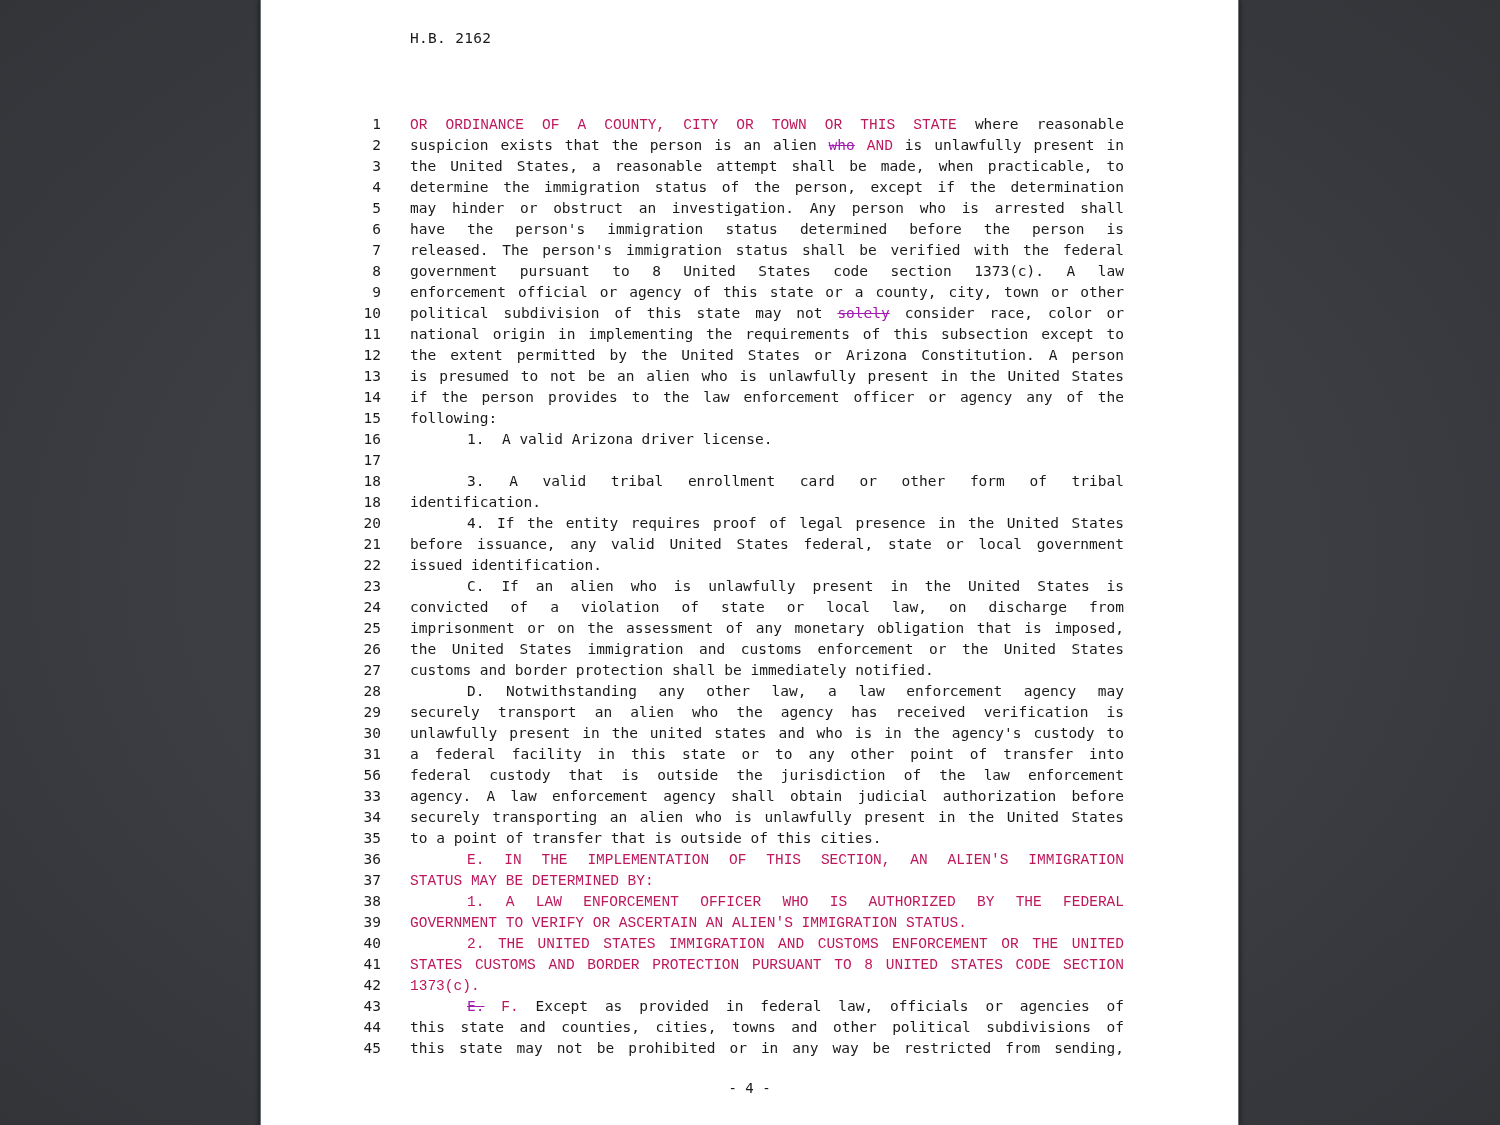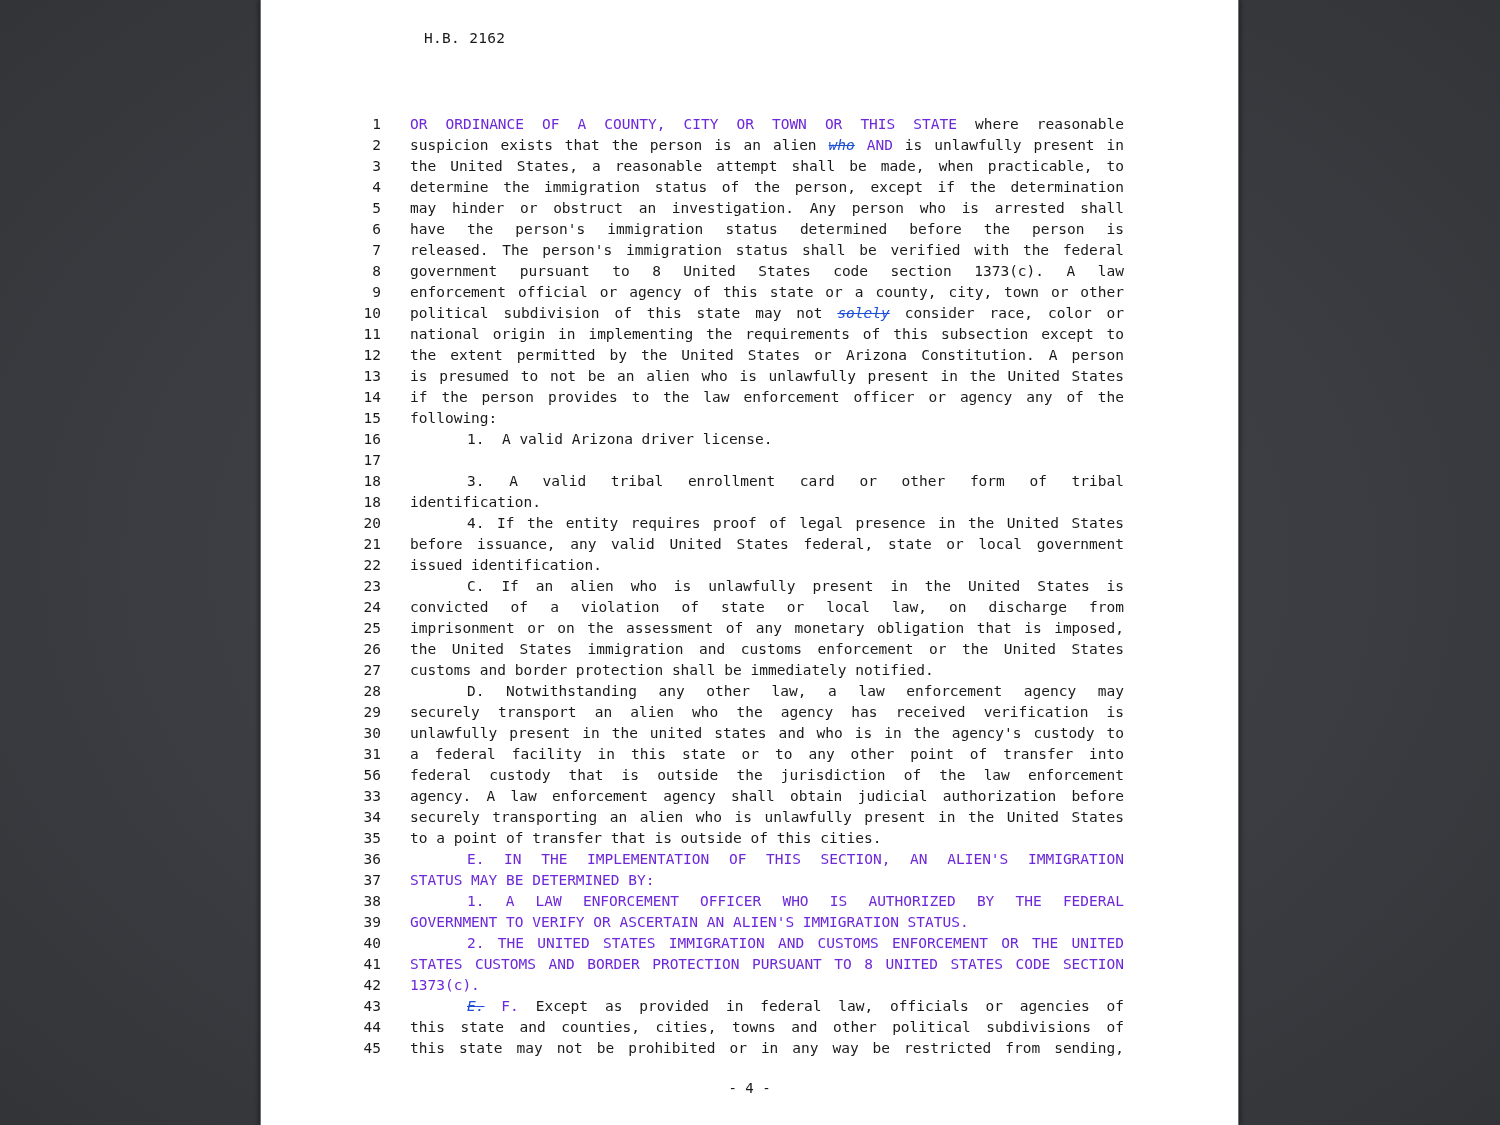--- a/index.html
+++ b/index.html
@@ -23,21 +23,21 @@
     position: absolute;
     left: 261px;
     top: 0;
     width: 977px;
     height: 1125px;
     background: #ffffff;
     box-shadow: 0 0 0 1px #6d7076, -3px 0 4px rgba(0,0,0,0.35), 3px 0 4px rgba(0,0,0,0.35);
   }
   .header {
     position: absolute;
-    left: 163px;
+    left: 149px;
     top: 30px;
     font-size: 14.5px;
     color: #1a1a1a;
     letter-spacing: 0.3px;
   }
   .lines {
     position: absolute;
     left: 0;
     top: 114px;
     width: 977px;
@@ -63,22 +63,22 @@
     width: 714px;
     white-space: pre;
     overflow: visible;
   }
   .text.j {
     white-space: normal;
     text-align: justify;
     text-align-last: justify;
   }
   .indent { padding-left: 57px; box-sizing: border-box; }
-  .ins { color: #6d28d9; }
-  .del { color: #1d4ed8; text-decoration: line-through; font-style: italic; }
+  .ins { color: #be185d; font-family: Liberation Mono, monospace; }
+  .del { color: #a21caf; text-decoration: line-through; }
   .footer {
     position: absolute;
     left: 0;
     width: 977px;
     top: 1080px;
     text-align: center;
     font-size: 14px;
     color: #1a1a1a;
   }
 </style>

